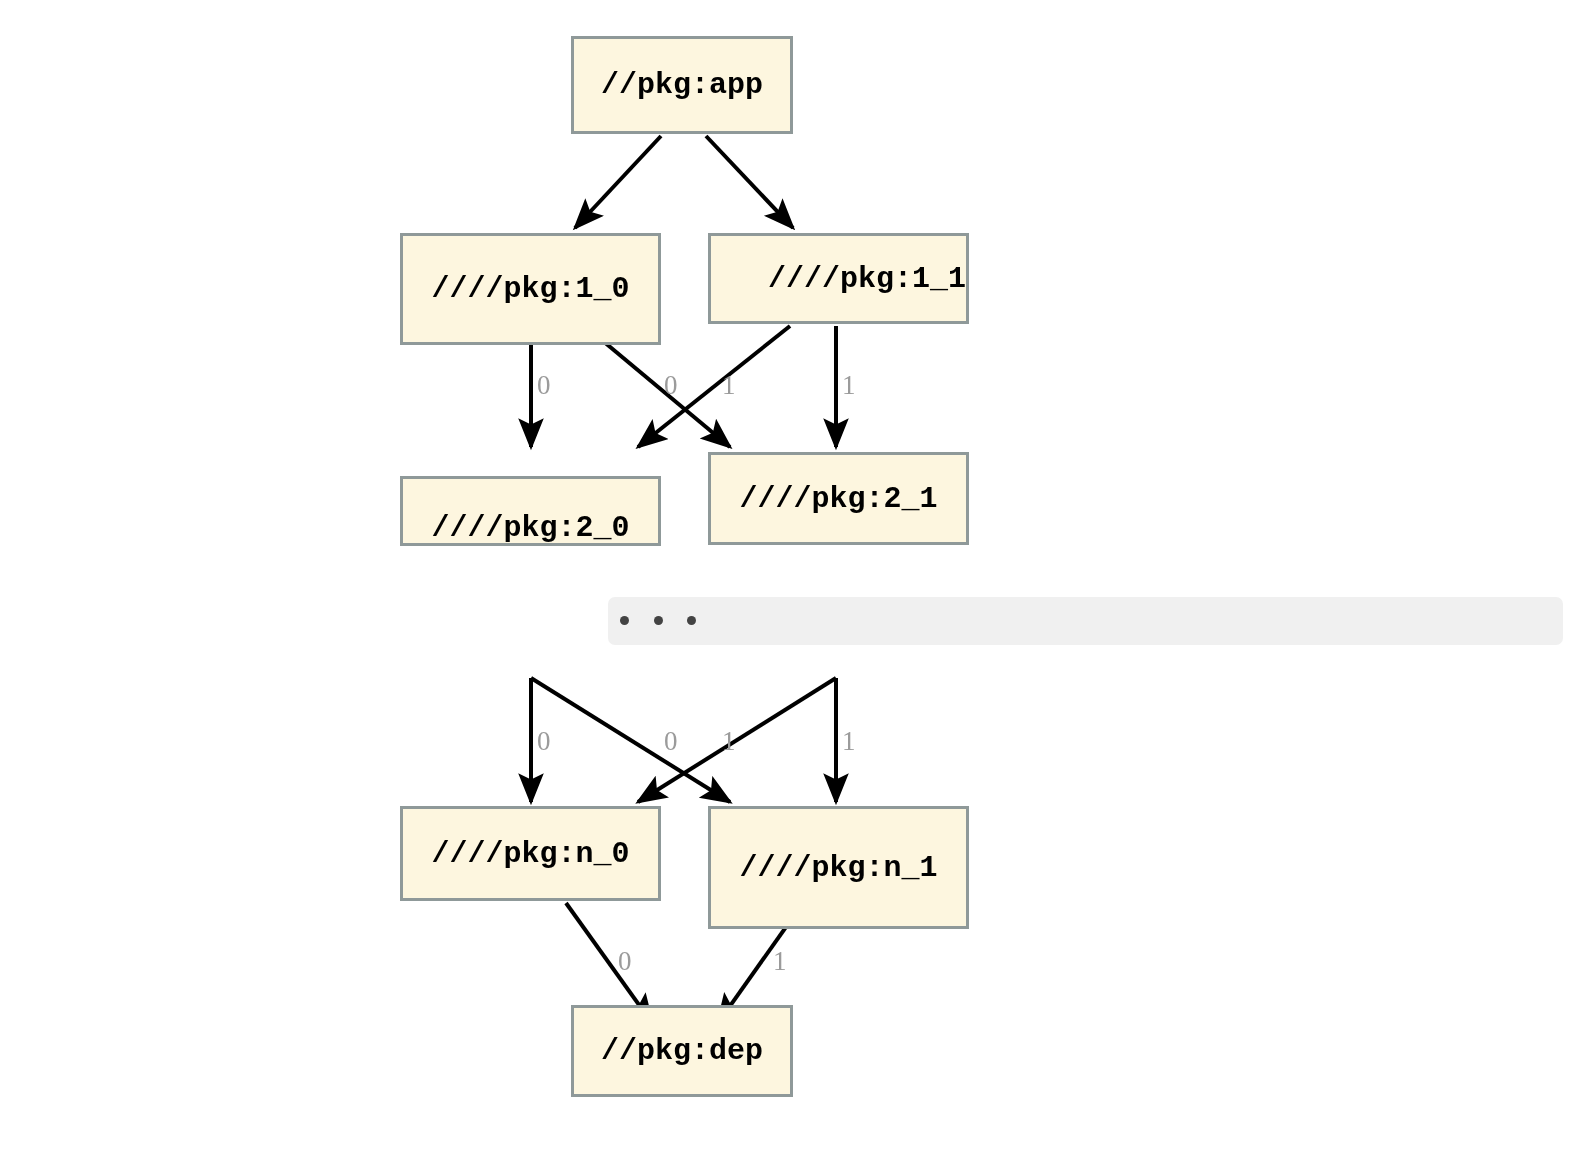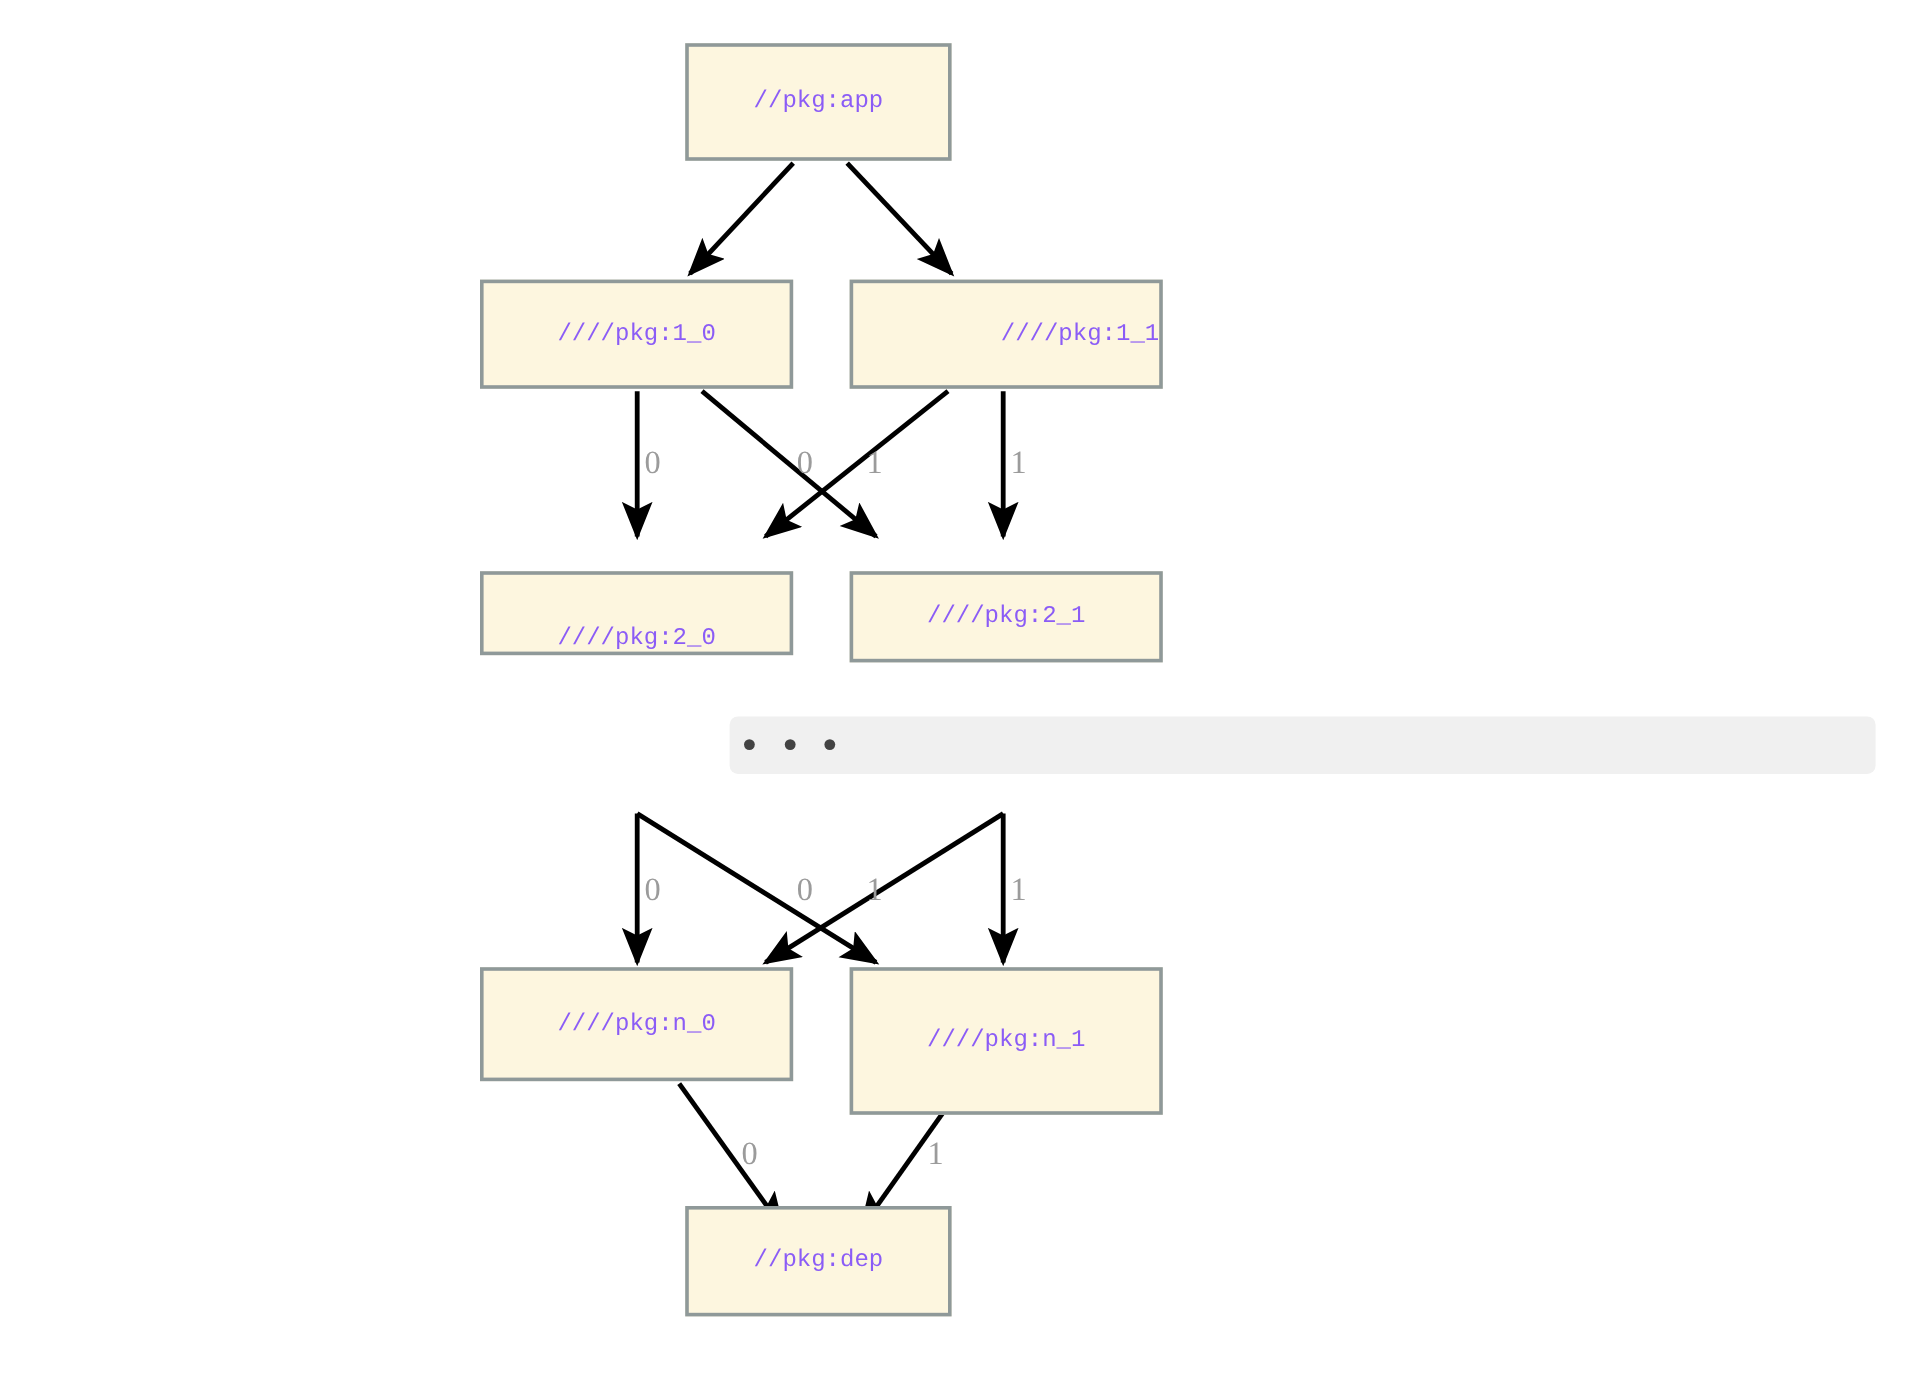--- a/index.html
+++ b/index.html
@@ -30,23 +30,23 @@
     box-sizing: border-box;
     background: #fdf6df;
     border: 3px solid #8f9999;
     display: flex;
     align-items: center;
     justify-content: center;
     z-index: 2;
   }
   .node-label {
     font-family: "Liberation Mono", "DejaVu Sans Mono", monospace;
-    font-size: 20px;
-    font-weight: 400;
-    color: #8b5cf6;
+    font-size: 30px;
+    font-weight: 700;
+    color: #000000;
     letter-spacing: 0px;
     white-space: nowrap;
     line-height: 1;
   }
   .edge-label {
     position: absolute;
     font-family: "Liberation Serif", "DejaVu Serif", serif;
     font-size: 27px;
     color: #9b9b9b;
     z-index: 3;
@@ -92,30 +92,30 @@
         <line x1="836" y1="678" x2="836" y2="802" stroke="#000000" stroke-width="4" marker-end="url(#arrowhead)"></line>
         <line x1="566" y1="903" x2="652" y2="1023" stroke="#000000" stroke-width="4" marker-end="url(#arrowhead)"></line>
         <line x1="803" y1="903" x2="718" y2="1023" stroke="#000000" stroke-width="4" marker-end="url(#arrowhead)"></line>
       </g>
   </svg>
 
   <div id="nodes-layer">
       <div class="node-box" style="left: 571px; top: 36px; width: 222px; height: 98px;">
         <span class="node-label">//pkg:app</span>
       </div>
-      <div class="node-box" style="left: 400px; top: 233px; width: 261px; height: 91px;">
+      <div class="node-box" style="left: 400px; top: 233px; width: 261px; height: 112px;">
         <span class="node-label">////pkg:1_0</span>
       </div>
       <div class="node-box" style="left: 708px; top: 233px; width: 261px; height: 91px; justify-content: flex-end;">
         <span class="node-label">////pkg:1_1</span>
       </div>
       <div class="node-box" style="left: 400px; top: 476px; width: 261px; height: 70px; align-items: flex-end;">
         <span class="node-label">////pkg:2_0</span>
       </div>
-      <div class="node-box" style="left: 708px; top: 476px; width: 261px; height: 76px;">
+      <div class="node-box" style="left: 708px; top: 452px; width: 261px; height: 93px;">
         <span class="node-label">////pkg:2_1</span>
       </div>
       <div class="node-box" style="left: 400px; top: 806px; width: 261px; height: 95px;">
         <span class="node-label">////pkg:n_0</span>
       </div>
       <div class="node-box" style="left: 708px; top: 806px; width: 261px; height: 123px;">
         <span class="node-label">////pkg:n_1</span>
       </div>
       <div class="node-box" style="left: 571px; top: 1005px; width: 222px; height: 92px;">
         <span class="node-label">//pkg:dep</span>

